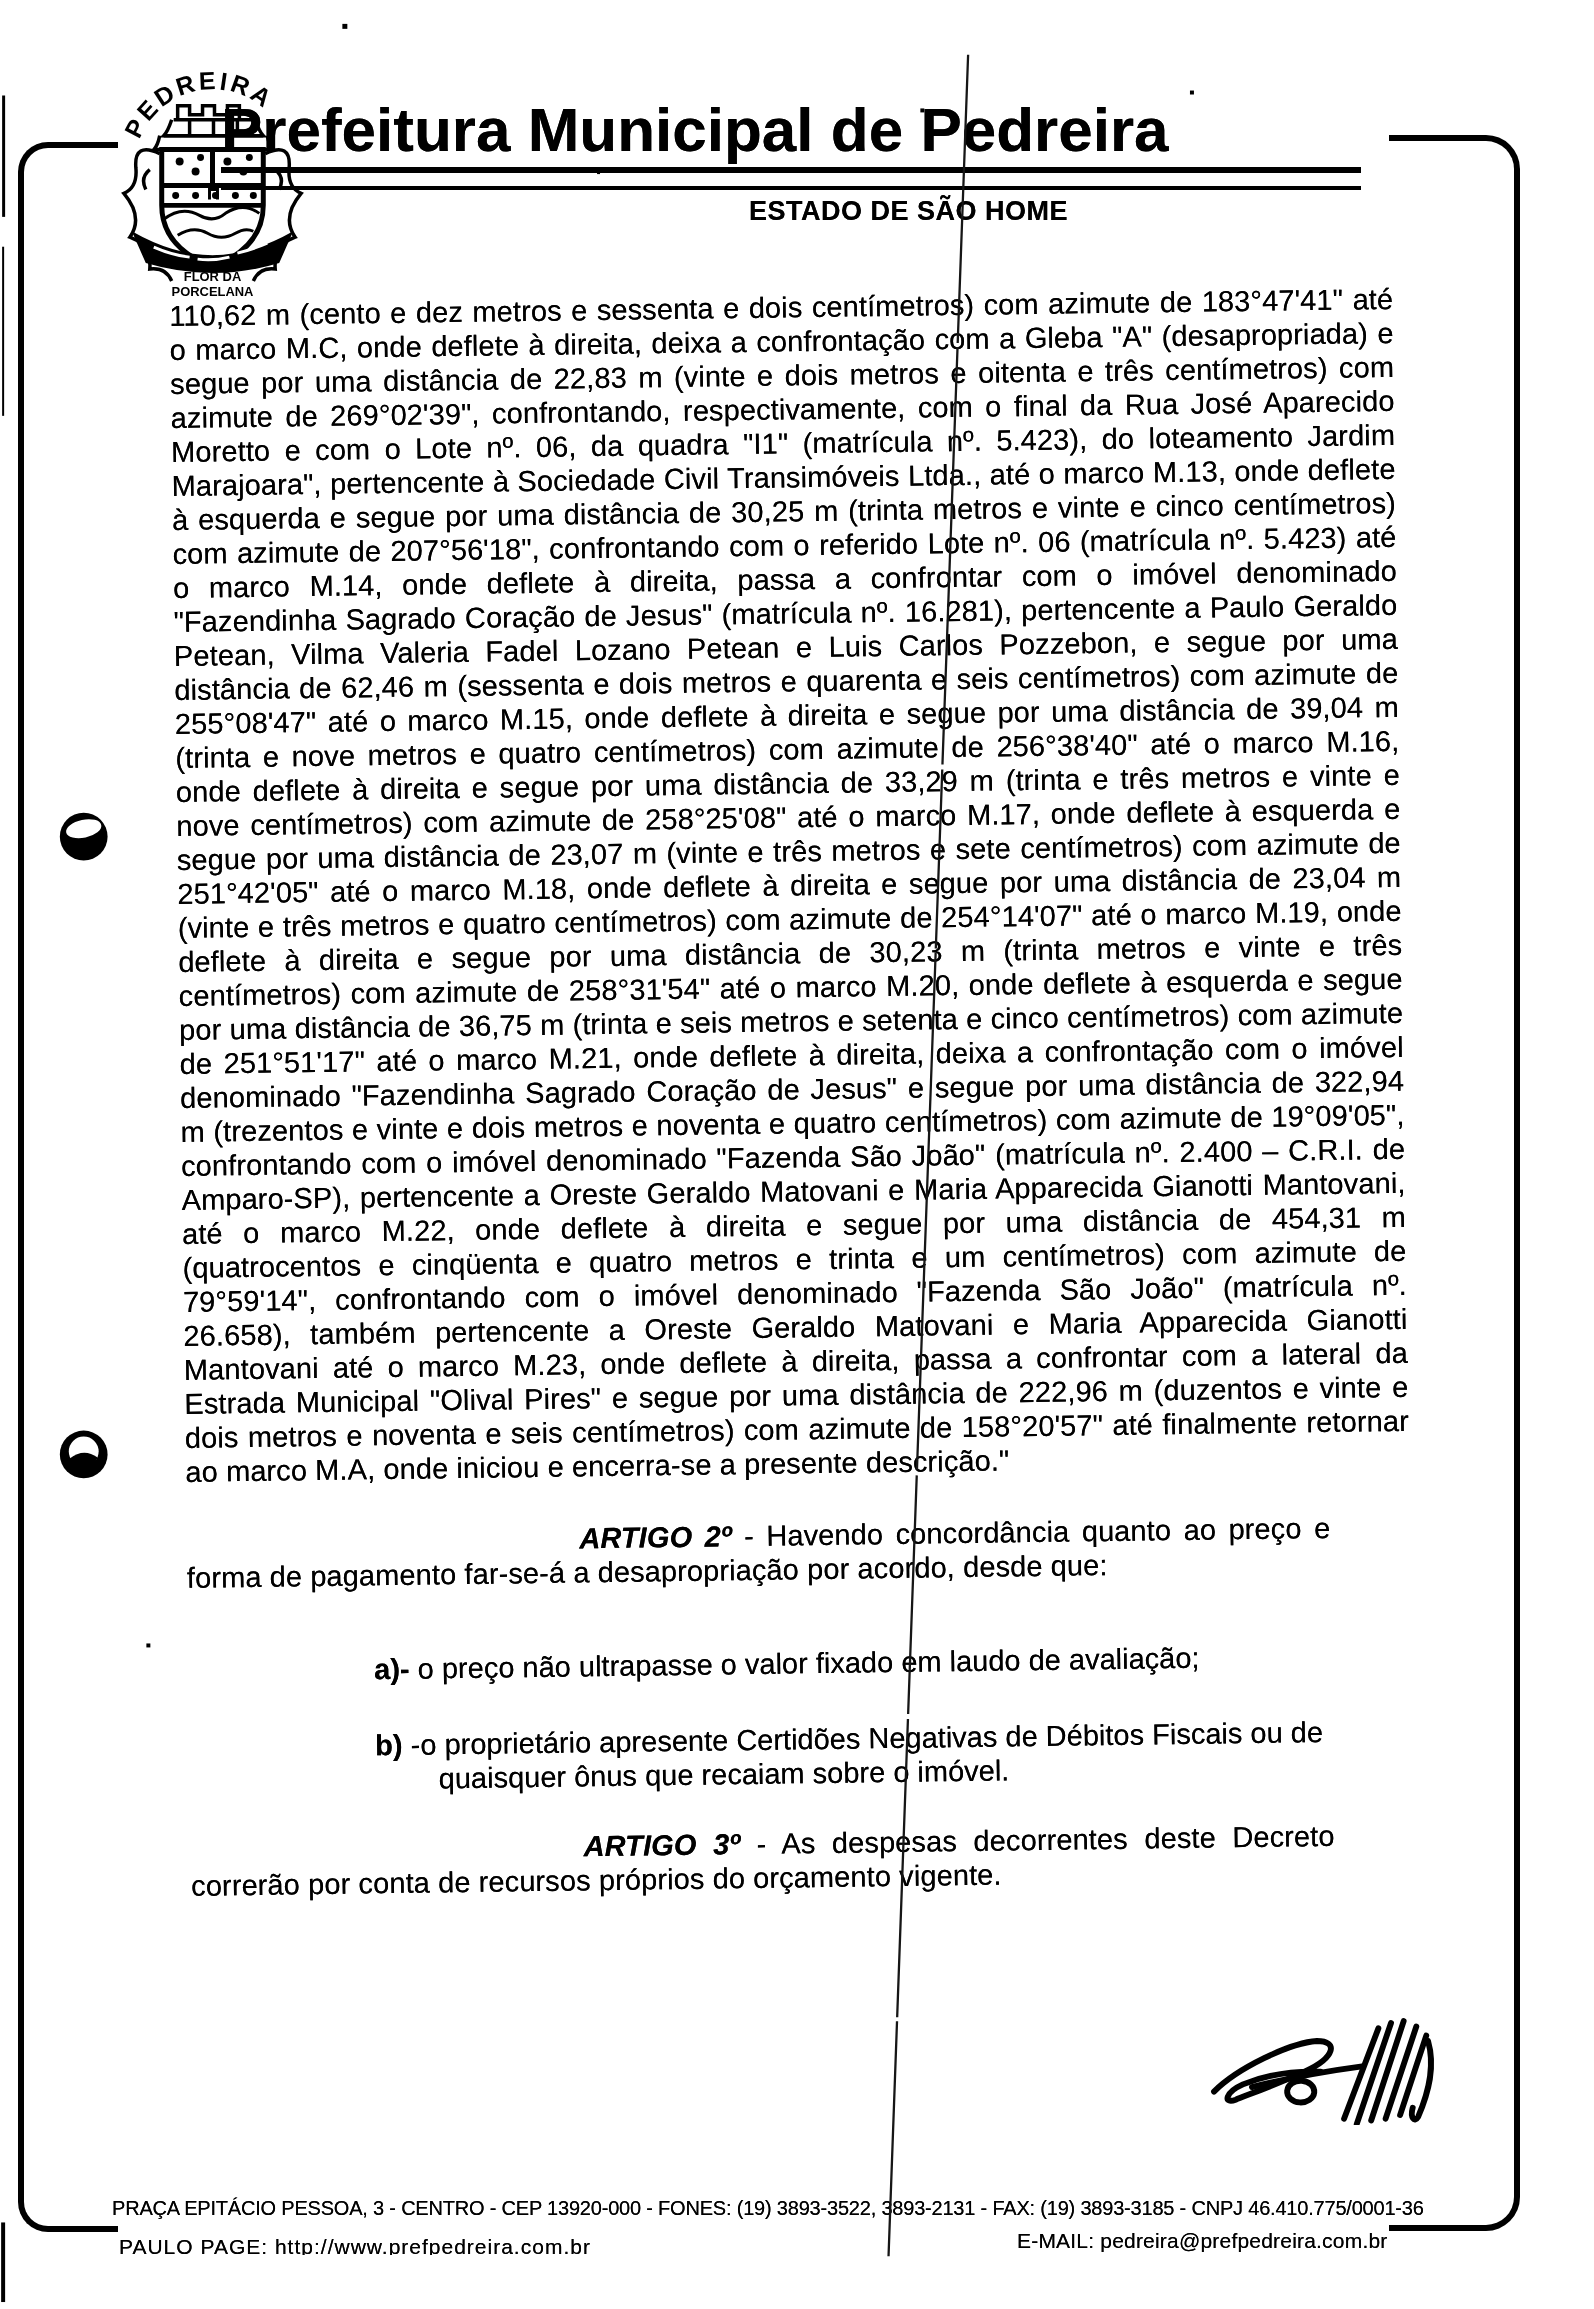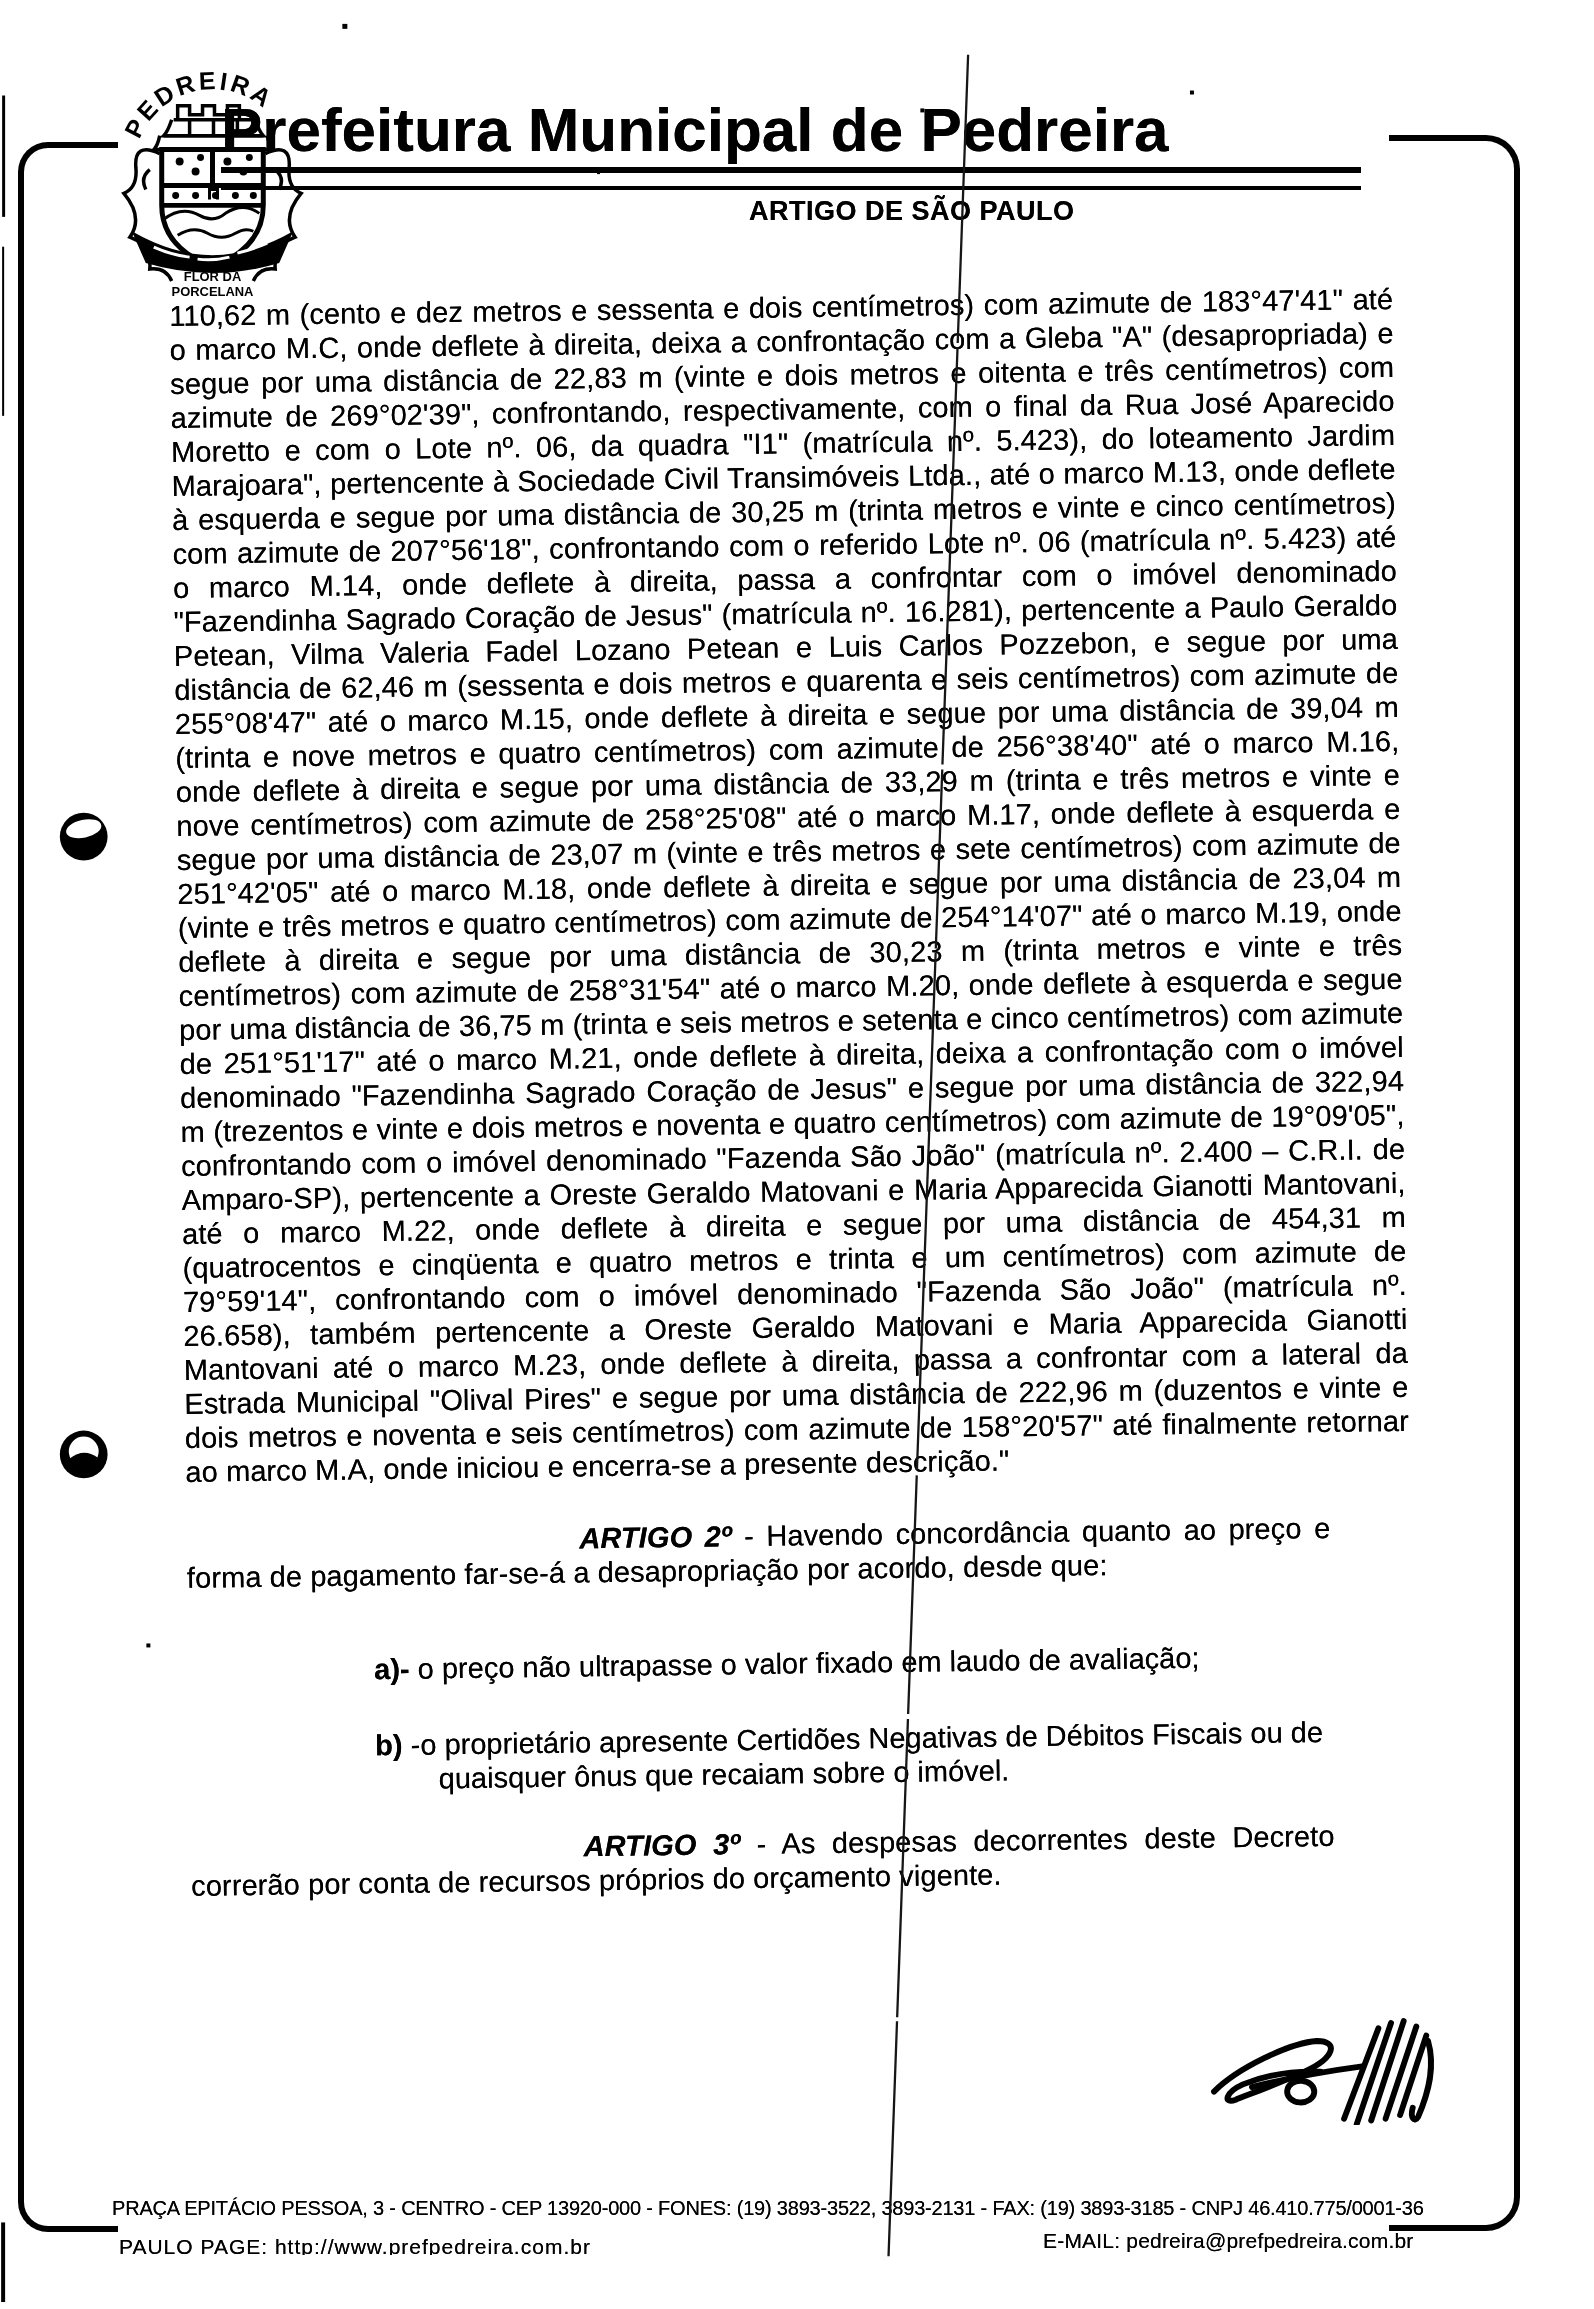--- a/index.html
+++ b/index.html
@@ -52,21 +52,21 @@
   .footer-line{
     position:absolute;left:112px;top:2197px;font-size:20px;
     letter-spacing:-0.2px;white-space:nowrap;
   }
   .footer-home{
     position:absolute;left:119px;top:2235px;height:20px;overflow:hidden;
     font-size:21px;letter-spacing:1px;white-space:nowrap;
   }
   .footer-email{
     position:absolute;left:1017px;top:2229px;height:24px;overflow:hidden;
-    font-size:21px;letter-spacing:0.2px;white-space:nowrap;margin-left:26px;
+    font-size:21px;letter-spacing:0.2px;white-space:nowrap;
   }
   
   .artifacts{position:absolute;left:0;top:0;width:1595px;height:2309px;pointer-events:none;}
 </style>
 </head>
 <body>
 
 <div class="page">
 
   <div class="frame-left"></div>
@@ -125,21 +125,21 @@
       <path d="M56,198 q18,8 36,10"></path>
       <path d="M100,210 q16,2 32,-2"></path>
       <path d="M140,204 q16,-4 30,-10"></path>
     </g>
     <text x="115" y="232" text-anchor="middle" font-size="13" font-weight="bold" font-family="Liberation Sans, sans-serif">FLOR DA</text>
     <text x="115" y="247" text-anchor="middle" font-size="13" font-weight="bold" font-family="Liberation Sans, sans-serif">PORCELANA</text>
   </svg>
 
   <div class="title ts">Prefeitura Municipal de Pedreira</div>
   <div class="title-underline"></div>
-  <div class="subtitle ts">ARTIGO DE SÃO PAULO</div>
+  <div class="subtitle ts">ESTADO DE SÃO HOME</div>
 
   <div class="content ts">
     <p class="para">110,62 m (cento e dez metros e sessenta e dois centímetros) com azimute de 183°47'41" até o marco M.C, onde deflete à direita, deixa a confrontação com a Gleba "A" (desapropriada) e segue por uma distância de 22,83 m (vinte e dois metros e oitenta e três centímetros) com azimute de 269°02'39", confrontando, respectivamente, com o final da Rua José Aparecido Moretto e com o Lote nº. 06, da quadra "I1" (matrícula nº. 5.423), do loteamento Jardim Marajoara", pertencente à Sociedade Civil Transimóveis Ltda., até o marco M.13, onde deflete à esquerda e segue por uma distância de 30,25 m (trinta metros e vinte e cinco centímetros) com azimute de 207°56'18", confrontando com o referido Lote nº. 06 (matrícula nº. 5.423) até o marco M.14, onde deflete à direita, passa a confrontar com o imóvel denominado "Fazendinha Sagrado Coração de Jesus" (matrícula nº. 16.281), pertencente a Paulo Geraldo Petean, Vilma Valeria Fadel Lozano Petean e Luis Carlos Pozzebon, e segue por uma distância de 62,46 m (sessenta e dois metros e quarenta e seis centímetros) com azimute de 255°08'47" até o marco M.15, onde deflete à direita e segue por uma distância de 39,04 m (trinta e nove metros e quatro centímetros) com azimute de 256°38'40" até o marco M.16, onde deflete à direita e segue por uma distância de 33,29 m (trinta e três metros e vinte e nove centímetros) com azimute de 258°25'08" até o marco M.17, onde deflete à esquerda e segue por uma distância de 23,07 m (vinte e três metros e sete centímetros) com azimute de 251°42'05" até o marco M.18, onde deflete à direita e segue por uma distância de 23,04 m (vinte e três metros e quatro centímetros) com azimute de 254°14'07" até o marco M.19, onde deflete à direita e segue por uma distância de 30,23 m (trinta metros e vinte e três centímetros) com azimute de 258°31'54" até o marco M.20, onde deflete à esquerda e segue por uma distância de 36,75 m (trinta e seis metros e setenta e cinco centímetros) com azimute de 251°51'17" até o marco M.21, onde deflete à direita, deixa a confrontação com o imóvel denominado "Fazendinha Sagrado Coração de Jesus" e segue por uma distância de 322,94 m (trezentos e vinte e dois metros e noventa e quatro centímetros) com azimute de 19°09'05", confrontando com o imóvel denominado "Fazenda São João" (matrícula nº. 2.400 – C.R.I. de Amparo-SP), pertencente a Oreste Geraldo Matovani e Maria Apparecida Gianotti Mantovani, até o marco M.22, onde deflete à direita e segue por uma distância de 454,31 m (quatrocentos e cinqüenta e quatro metros e trinta e um centímetros) com azimute de 79°59'14", confrontando com o imóvel denominado "Fazenda São João" (matrícula nº. 26.658), também pertencente a Oreste Geraldo Matovani e Maria Apparecida Gianotti Mantovani até o marco M.23, onde deflete à direita, passa a confrontar com a lateral da Estrada Municipal "Olival Pires" e segue por uma distância de 222,96 m (duzentos e vinte e dois metros e noventa e seis centímetros) com azimute de 158°20'57" até finalmente retornar ao marco M.A, onde iniciou e encerra-se a presente descrição."</p>
 
     <p class="para artigo"><span class="artigo-label">ARTIGO 2º</span> <span>- Havendo concordância quanto ao preço e forma de pagamento far-se-á a desapropriação por acordo, desde que:</span></p>
 
     <p class="item item-a"><span class="item-label">a)-</span> <span>o preço não ultrapasse o valor fixado em laudo de avaliação;</span></p>
 
     <p class="item item-b"><span class="item-label">b)</span> <span>-o proprietário apresente Certidões Negativas de Débitos Fiscais ou de quaisquer ônus que recaiam sobre o imóvel.</span></p>
 

